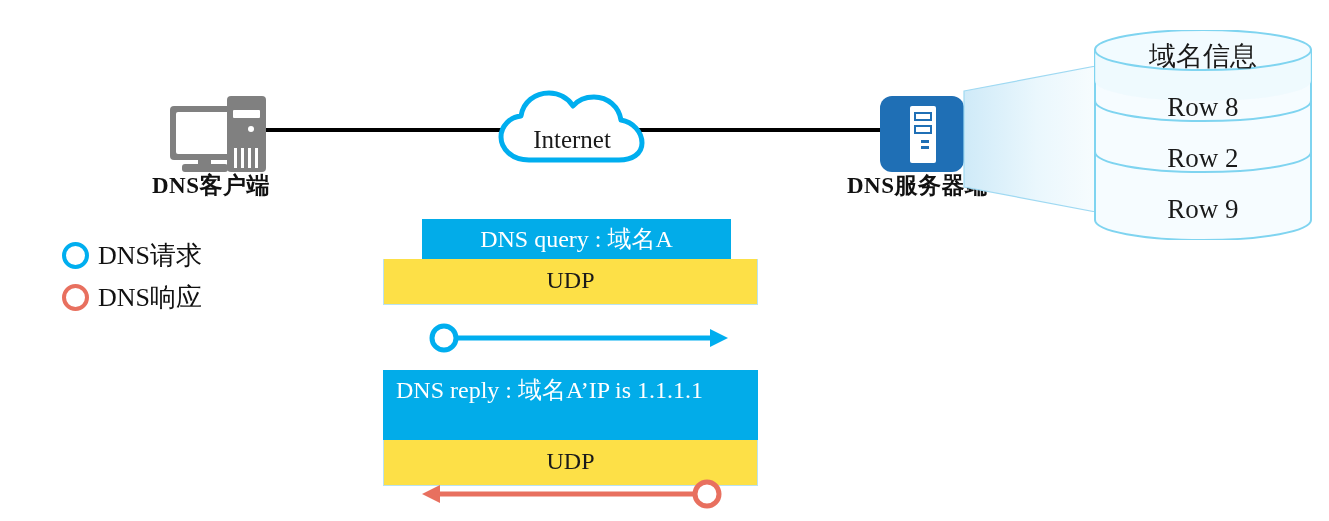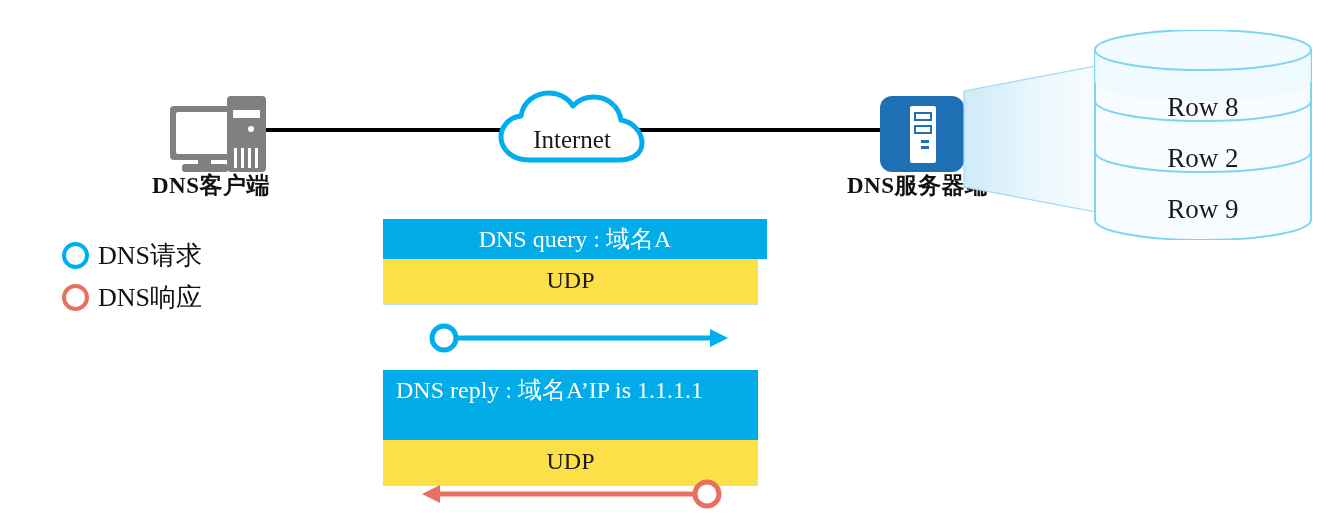--- a/index.html
+++ b/index.html
@@ -198,38 +198,39 @@
 
       <path d="M3 20 L3 190 A108 20 0 0 0 219 190 L219 20 Z" fill="#f6fcff" stroke="#7fd4f0" stroke-width="2"></path>
 
       <path d="M3 71 A108 20 0 0 0 219 71" fill="none" stroke="#7fd4f0" stroke-width="2"></path>
       <path d="M3 122 A108 20 0 0 0 219 122" fill="none" stroke="#7fd4f0" stroke-width="2"></path>
 
       <path d="M3 20 L3 51 A108 20 0 0 0 219 51 L219 20 A108 20 0 0 1 3 20 Z" fill="#eef9fe" opacity=".8"></path>
 
       <ellipse cx="111" cy="20" rx="108" ry="20" fill="#f2fbff" stroke="#7fd4f0" stroke-width="2"></ellipse>
     </svg>
+    <div class="abs db-text" style="left:0; top:8px;">域名信息</div>
     <div class="abs db-text" style="left:0; top:62px;">Row 8</div>
     <div class="abs db-text" style="left:0; top:113px;">Row 2</div>
     <div class="abs db-text" style="left:0; top:164px;">Row 9</div>
   </div>
 
   <div class="abs" style="left:62px; top:238px; width:240px; height:78px;">
     <div class="abs" style="left:0; top:0; width:240px; height:34px;">
       <div class="abs legend-ring req" style="left:0px; top:4px; width:27px; height:27px;"></div>
       <div class="abs legend-label" style="left:36px; top:0px;">DNS请求</div>
     </div>
     <div class="abs" style="left:0; top:42px; width:240px; height:34px;">
       <div class="abs legend-ring res" style="left:0px; top:4px; width:27px; height:27px;"></div>
       <div class="abs legend-label" style="left:36px; top:0px;">DNS响应</div>
     </div>
   </div>
 
   <div class="abs" style="left:383px; top:219px; width:375px; height:88px;">
-    <div class="packet-header centered" style="width:384px; height:40px;">DNS query : 域名A</div>
+    <div class="packet-header centered" style="width:309px; height:40px;margin-left:39px;">DNS query : 域名A</div>
     <div class="packet-body" style="width:375px; height:46px;">UDP</div>
   </div>
 
   <div class="abs" style="left:428px; top:318px; width:305px; height:40px;">
     <svg class="arrow-svg" width="305" height="40" viewBox="0 0 305 40">
       <line x1="30" y1="20" x2="282" y2="20" stroke="#00aeef" stroke-width="5"></line>
       <polygon points="282,11 300,20 282,29" fill="#00aeef"></polygon>
       <circle cx="16" cy="20" r="12" fill="#ffffff" stroke="#00aeef" stroke-width="5"></circle>
     </svg>
   </div>

